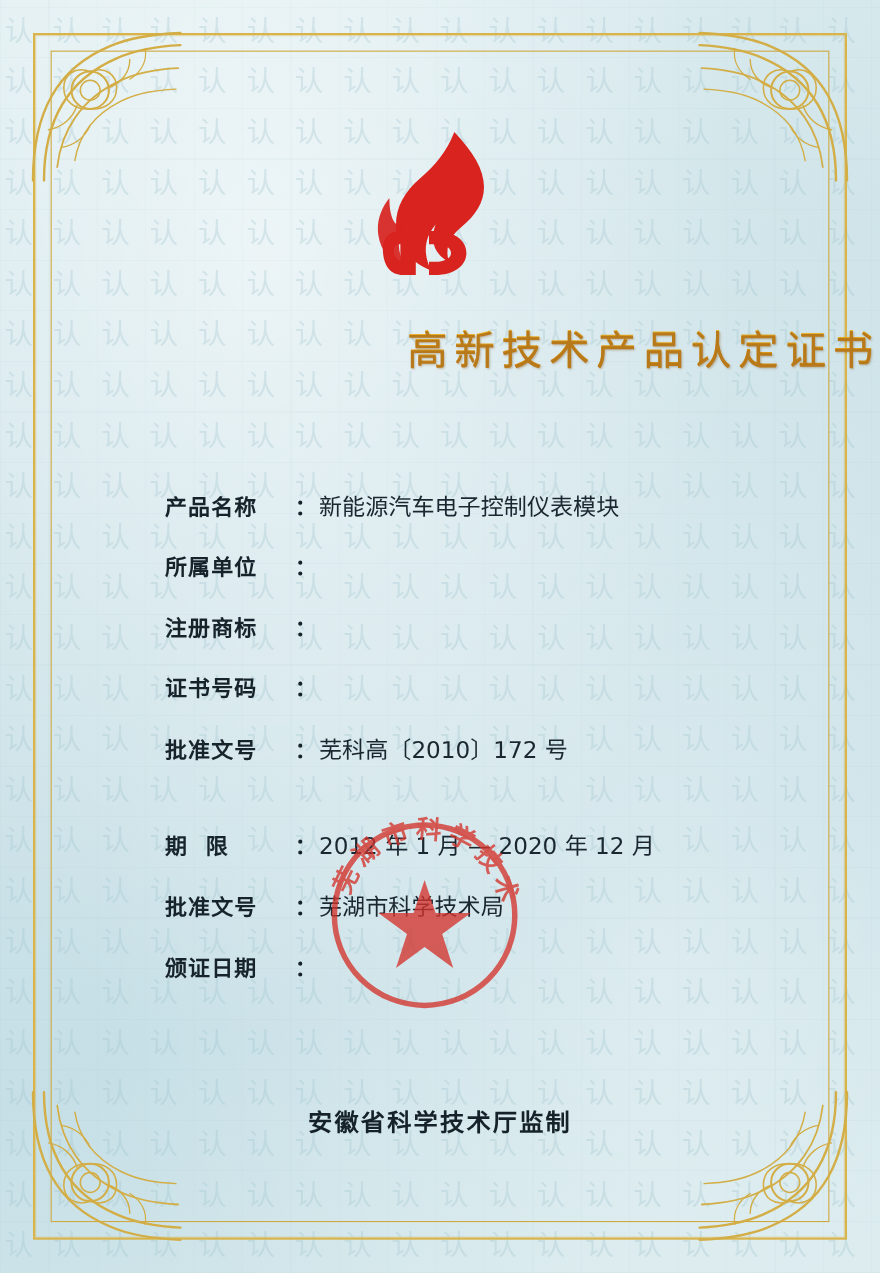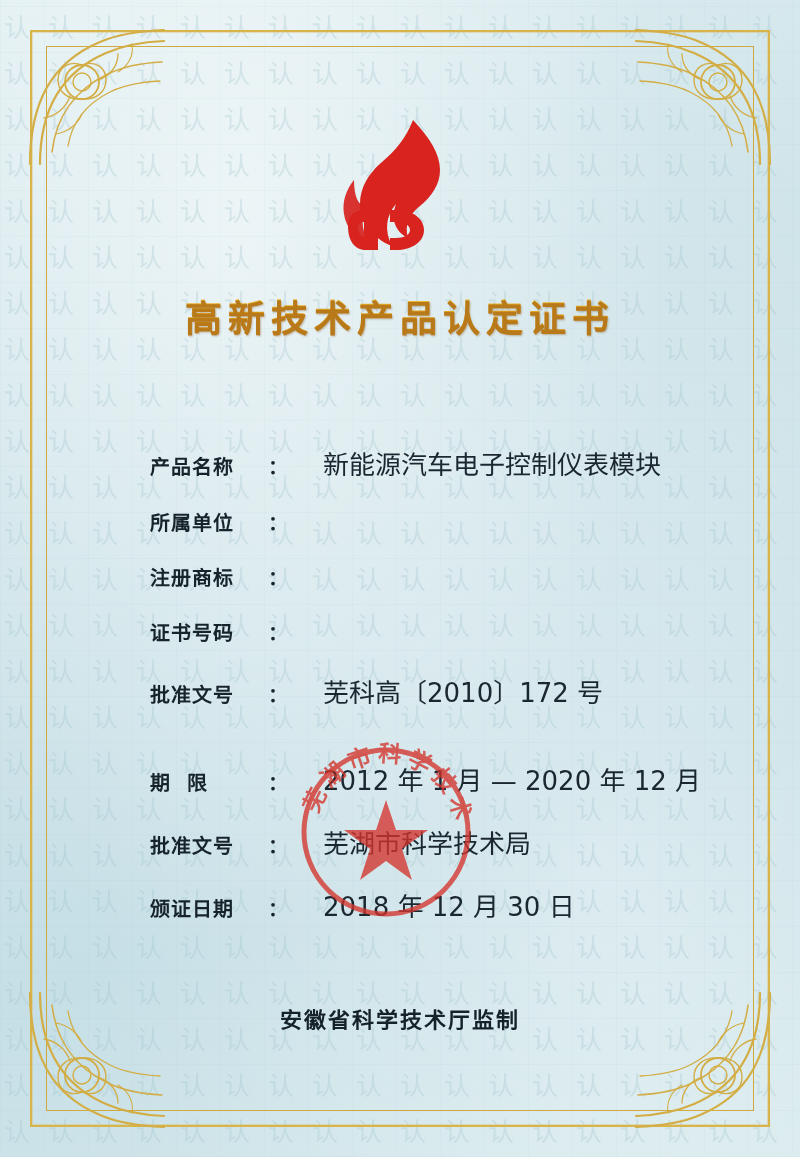--- a/index.html
+++ b/index.html
@@ -60,23 +60,23 @@
   
   #emblem{
     position:absolute;top:118px;left:0;right:0;
     display:flex;justify-content:center;
   }
   #emblem svg{width:132px;height:135px;display:block;}
 
   
   #title{
     position:absolute;top:288px;left:0;right:0;
-    text-align:center;
+    text-align:right;
     font-family:"DejaVu Serif","Liberation Serif",serif;
-    font-weight:bold;
+    font-weight:normal;
     font-size:37px;
     letter-spacing:6px;
     color:#e6a417;
     text-shadow:
       0 1px 0 #b8791a,
       1px 2px 2px rgba(120,70,10,.35);
     background:linear-gradient(180deg,#f6d24a 0%,#e3a017 48%,#c87d12 100%);
     -webkit-background-clip:text;background-clip:text;
     -webkit-text-fill-color:transparent;
   }
@@ -96,24 +96,23 @@
     font-weight:bold;
     font-family:"DejaVu Sans","Liberation Sans",sans-serif;
     letter-spacing:1px;
     white-space:nowrap;
   }
   .f-label.spaced{letter-spacing:17px;margin-top:32px;}
   .f-colon{flex:0 0 auto;font-weight:bold;padding:0 2px 0 0;}
   .f-value{
     flex:1 1 auto;
     font-family:"DejaVu Sans","Liberation Sans",sans-serif;
-    font-size:26px;
+    font-size:21px;
     color:#1b2730;
     white-space:nowrap;
-    margin-left:33px;
   }
 
   
   #seal{
     position:absolute;left:292px;top:738px;
     width:188px;height:188px;pointer-events:none;
     opacity:.82;
   }
   #seal svg{width:100%;height:100%;display:block;}
 
@@ -264,21 +263,20 @@
 
     <div class="field">
       <span class="f-label">批准文号</span>
       <span class="f-colon">：</span>
       <span class="f-value">芜湖市科学技术局</span>
     </div>
 
     <div class="field">
       <span class="f-label">颁证日期</span>
       <span class="f-colon">：</span>
-      <span class="f-value">2018 年 12 月 30 日</span>
     </div>
 
   </div>
 
   <div id="seal">
     <svg viewBox="0 0 188 188" xmlns="http://www.w3.org/2000/svg">
       <defs>
         <path id="sealArc" d="M 24 94 A 70 70 0 1 1 164 94"></path>
         <path id="sealArcBottom" d="M 30 94 A 64 64 0 0 0 158 94"></path>
       </defs>

